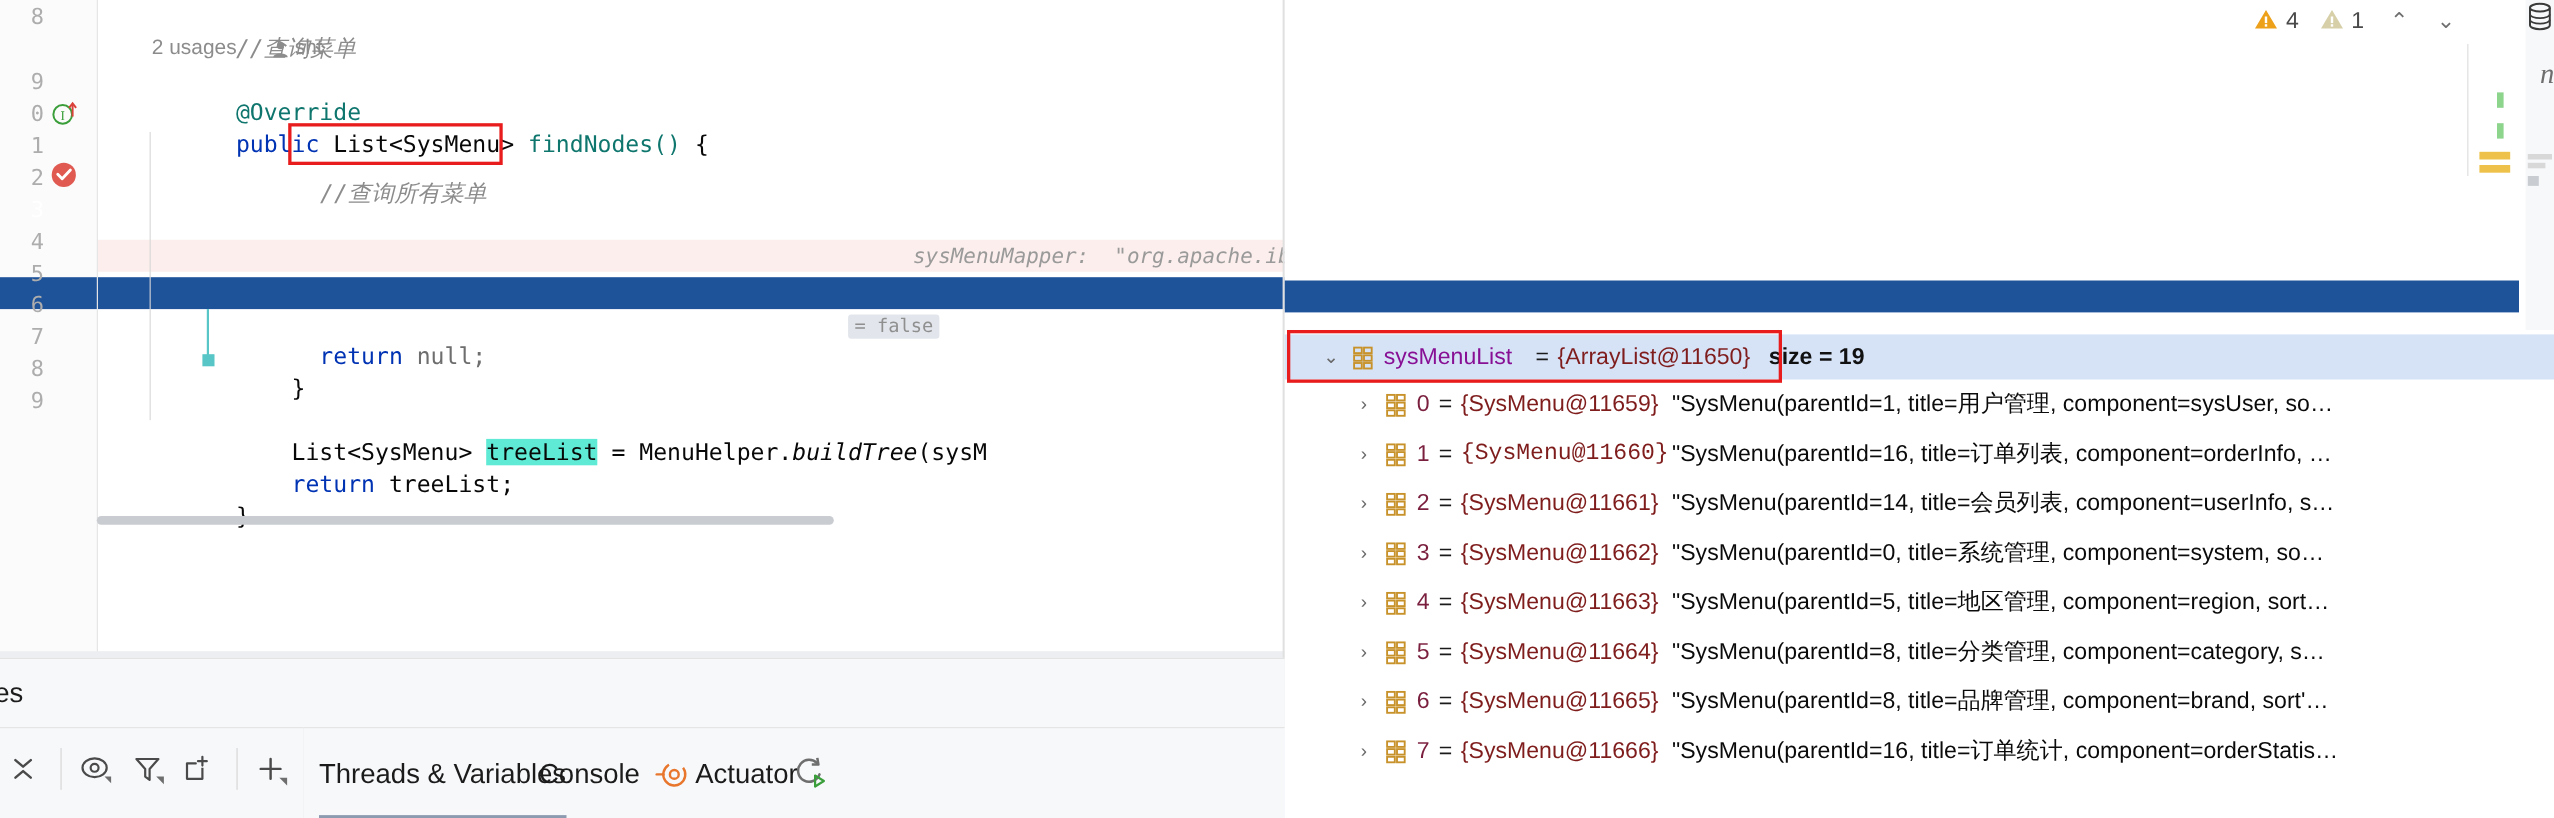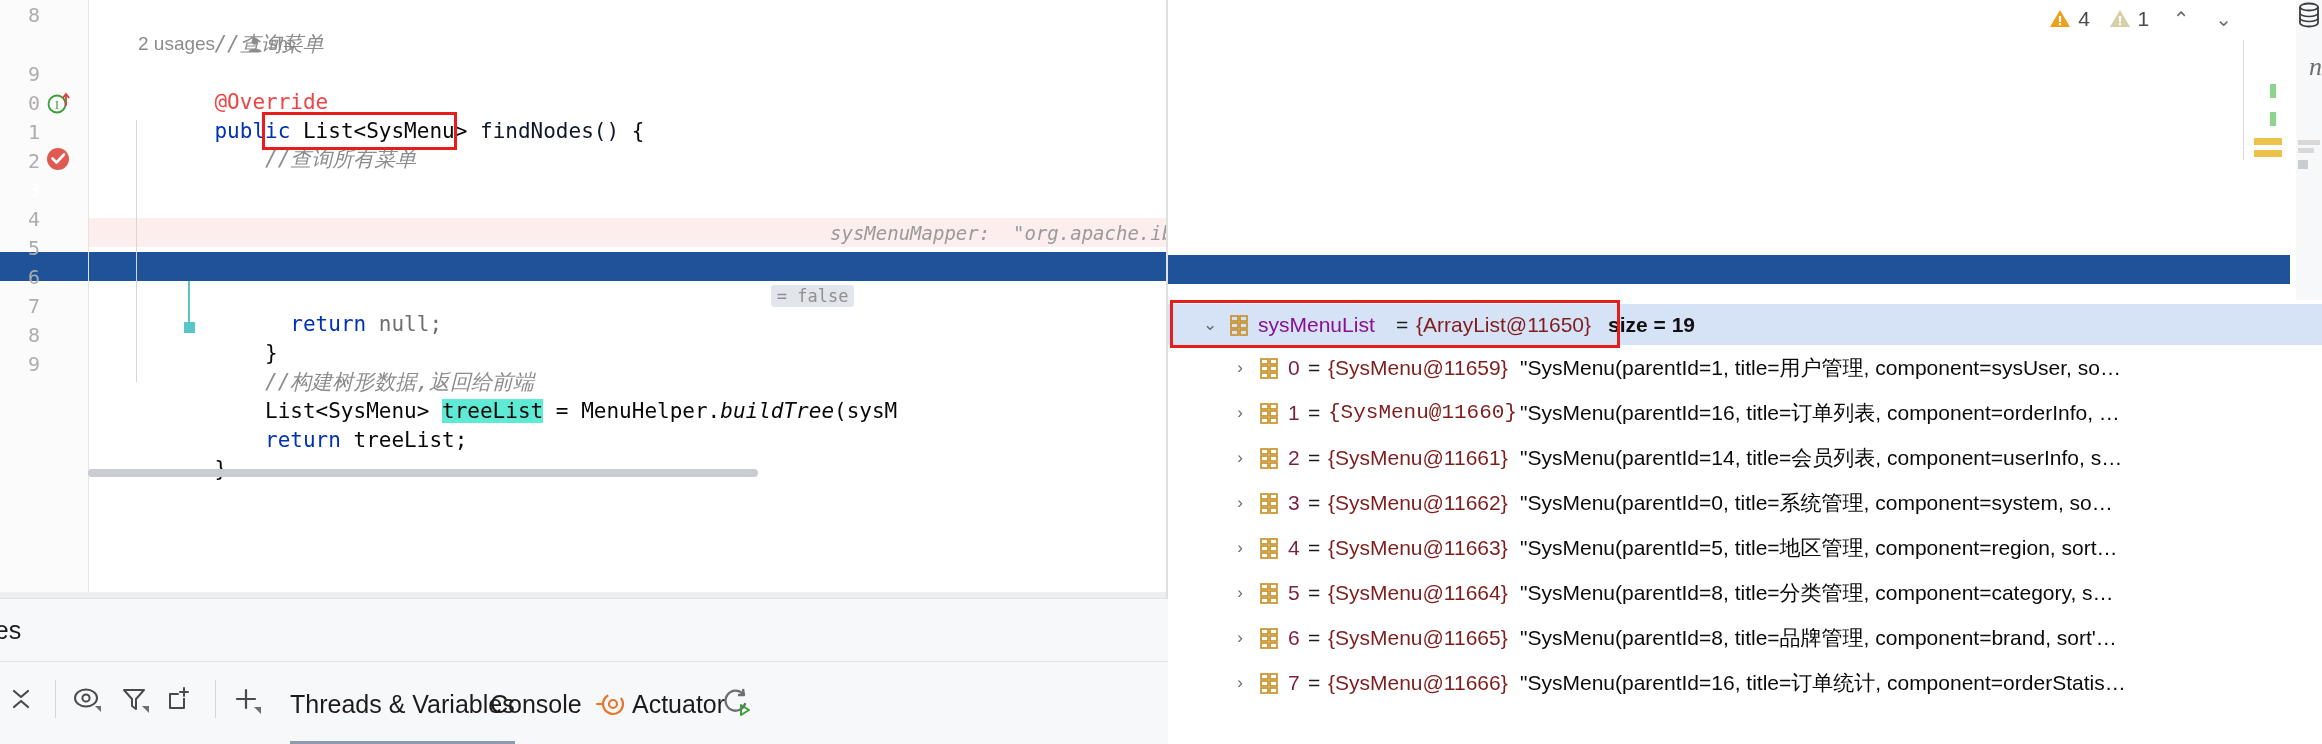--- a/index.html
+++ b/index.html
@@ -28,25 +28,25 @@
 
   .code-area{position:absolute;left:88px;top:0;right:0;bottom:0;}
   .line{
     position:absolute;left:0;right:0;height:29px;line-height:29px;
     font-family:"DejaVu Sans Mono", monospace;font-size:21px;white-space:pre;
     color:#080808;
   }
   .line .ind{display:inline-block;}
   .kw{color:#0033b3;}
   .type{color:#080808;}
-  .method{color:#0f172a;}
+  .method{color:#0f766e;}
   .field{color:#871094;}
   .static-it{font-style:italic;}
   .cmt{color:#8c8c8c;font-style:italic;}
-  .anno{color:#ef4444;}
+  .anno{color:#0f766e;}
   .hint{color:#9a9a9a;font-style:italic;font-size:19px;}
   .ident-hl{background:#5eead4;}
   .inline-val{
     background:#e2e6ec;color:#8f8f8f;font-size:17px;
     padding:1px 6px;border-radius:3px;font-style:normal;
   }
 
   .ln-exec{position:absolute;left:0;right:0;height:29px;background:#fbeeec;}
   .ln-current{position:absolute;left:0;right:0;height:29px;background:#1f5399;}
   .ln-current-g{position:absolute;left:0;width:88px;height:29px;background:#1f5399;}
@@ -202,42 +202,39 @@
       <div class="usage-line" style="left:180px;top:33px;">sht</div>
 
       <div class="line" style="top:59px;">
         <span class="ind">  </span><span class="anno">@Override</span>
       </div>
 
       <div class="line" style="top:88px;">
         <span class="ind">  </span><span class="kw">public</span><span> </span><span class="type">List&lt;SysMenu&gt;</span><span> </span><span class="method">findNodes()</span><span> </span><span>{</span>
       </div>
 
-      <div class="line" style="top:116px;">
+      <div class="line" style="top:133px;padding-left:26px;">
         <span class="ind">      </span><span class="cmt">//查询所有菜单</span>
       </div>
 
 
       <div class="line hint" style="top:219px;left:742px;">sysMenuMapper:  "org.apache.ibatis.binding.MapperProxy@6dd8800</div>
 
       <div class="line" style="top:252px;">
         <span class="ind">      </span><span class="line-txt" style="color:#fff;"><span>if</span><span> (</span><span>CollectionUtils.</span><span class="static-it">isEmpty</span><span>(sysMenuList)</span></span><span class="inline-val">= false</span><span class="line-txt" style="color:#fff;"><span>)</span><span> </span><span>{</span></span>
       </div>
 
       <div class="line" style="top:281px;">
         <span class="ind">        </span><span class="kw">return</span><span> </span><span style="color:#6e6e6e;">null;</span>
       </div>
 
       <div class="line" style="top:310px;">
         <span class="ind">      </span><span>}</span>
       </div>
 
-      <div class="line" style="top:339px;">
-        <span class="ind">      </span><span class="cmt">//构建树形数据,返回给前端</span>
-      </div>
 
       <div class="line" style="top:368px;">
         <span class="ind">      </span><span class="type">List&lt;SysMenu&gt;</span><span> </span><span class="ident-hl">treeList</span><span> </span><span>=</span><span> </span><span>MenuHelper.</span><span class="static-it">buildTree</span><span>(sysM</span>
       </div>
 
       <div class="line" style="top:397px;">
         <span class="ind">      </span><span class="kw">return</span><span> </span><span>treeList;</span>
       </div>
 
       <div class="line" style="top:426px;">

